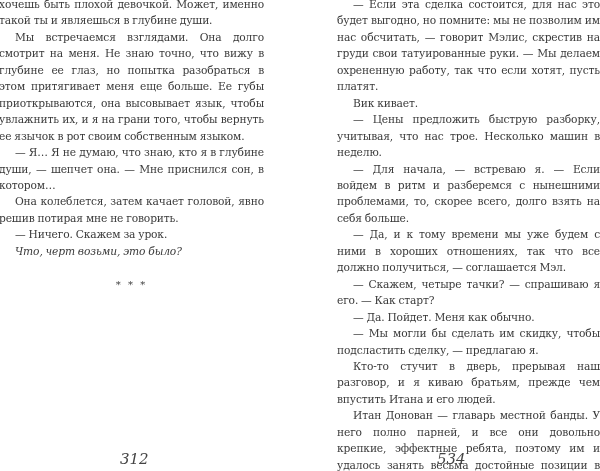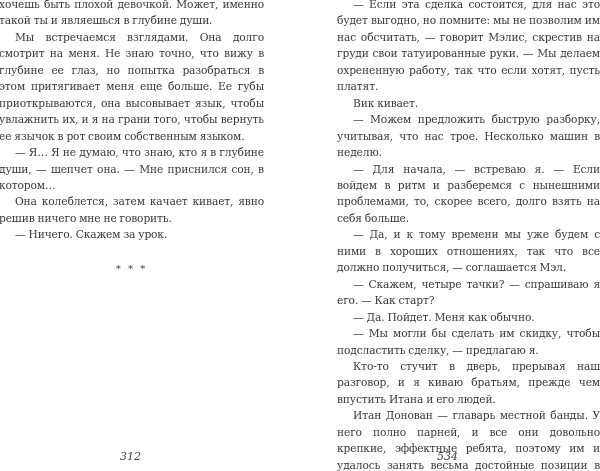--- a/index.html
+++ b/index.html
@@ -23,44 +23,45 @@
     word-spacing:-0.3px;
     hyphens:manual;
   }
   .para.noindent { text-indent:0; }
   .para.italic { font-style:italic; }
   .sep {
     text-align:center; font-size:10px; line-height:16.45px;
     height:49px; line-height:49px; letter-spacing:2px;
   }
   .folio {
-    position:absolute; top:450px; font-size:11px; font-style:italic;
+    position:absolute; top:450px; font-size:15px; font-style:italic;
     font-family:"DejaVu Serif", serif; color:#444;
   }
   .folio.left { left:120px; }
   .folio.right { left:437px; }
 </style>
 </head>
 <body>
 
 <div class="page left">
   <p class="para noindent">хочешь быть плохой девочкой. Может, именно такой ты и являешься в глубине души.</p>
   <p class="para">Мы встречаемся взглядами. Она долго смотрит на меня. Не знаю точно, что вижу в глубине ее глаз, но попытка разобраться в этом притягивает меня еще больше. Ее губы приоткрываются, она высовывает язык, чтобы увлажнить их, и я на грани того, чтобы вернуть ее язычок в рот своим собственным языком.</p>
   <p class="para">— Я… Я не думаю, что знаю, кто я в глубине души, — шепчет она. — Мне приснился сон, в котором…</p>
-  <p class="para">Она колеблется, затем качает кивает, явно решив ничего мне не говорить.</p>
+  <p class="para">Она колеблется, затем качает головой, явно решив потирая мне не говорить.</p>
   <p class="para">— Ничего. Скажем за урок.</p>
+  <p class="para italic">Что, черт возьми, это было?</p>
   <div class="sep">* * *</div>
 
 </div>
 <div class="folio left">312</div>
 
 <div class="page right">
   <p class="para">— Если эта сделка состоится, для нас это будет выгодно, но помните: мы не позволим им нас обсчитать, — говорит Мэлис, скрестив на груди свои татуированные руки. — Мы делаем охрененную работу, так что если хотят, пусть платят.</p>
   <p class="para">Вик кивает.</p>
-  <p class="para">— Можем предложить быструю разборку, учитывая, что нас трое. Несколько машин в неделю.</p>
+  <p class="para">— Цены предложить быструю разборку, учитывая, что нас трое. Несколько машин в неделю.</p>
   <p class="para">— Для начала, — встреваю я. — Если войдем в ритм и разберемся с нынешними проблемами, то, скорее всего, долго взять на себя больше.</p>
   <p class="para">— Да, и к тому времени мы уже будем с ними в хороших отношениях, так что все должно получиться, — соглашается Мэл.</p>
   <p class="para">— Скажем, четыре тачки? — спрашиваю я его. — Как старт?</p>
   <p class="para">— Да. Пойдет. Меня как обычно.</p>
   <p class="para">— Мы могли бы сделать им скидку, чтобы подсластить сделку, — предлагаю я.</p>
   <p class="para">Кто-то стучит в дверь, прерывая наш разговор, и я киваю братьям, прежде чем впустить Итана и его людей.</p>
   <p class="para">Итан Донован — главарь местной банды. У него полно парней, и все они довольно крепкие, эффектные ребята, поэтому им и удалось занять весьма достойные позиции в этом районе Детройта и даже слегка расширить свое влияние. Итан — блондин, волосы собраны в пучок, короткие пряди блестят в свете уличных фонарей.</p>
 
 </div>
 <div class="folio right">534</div>

